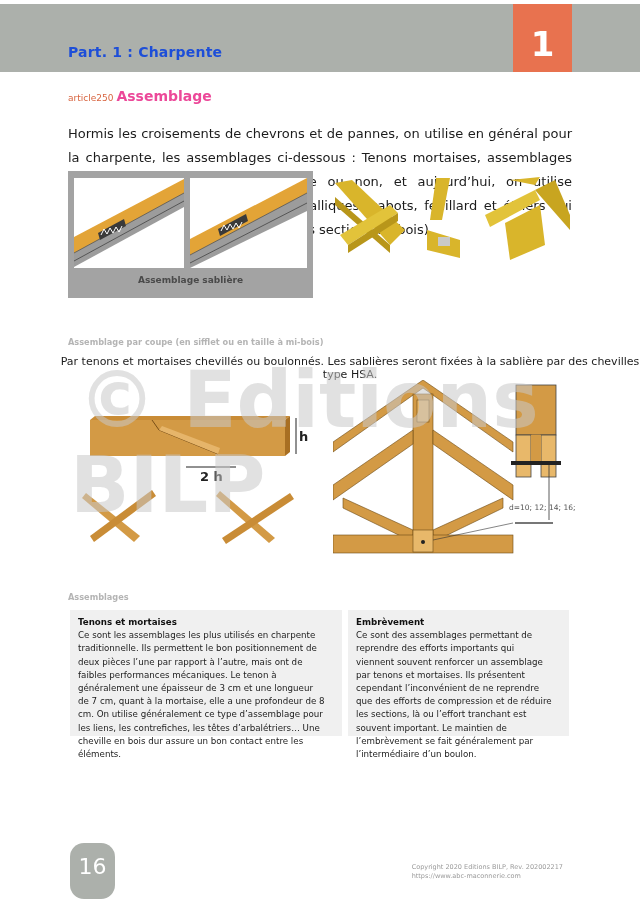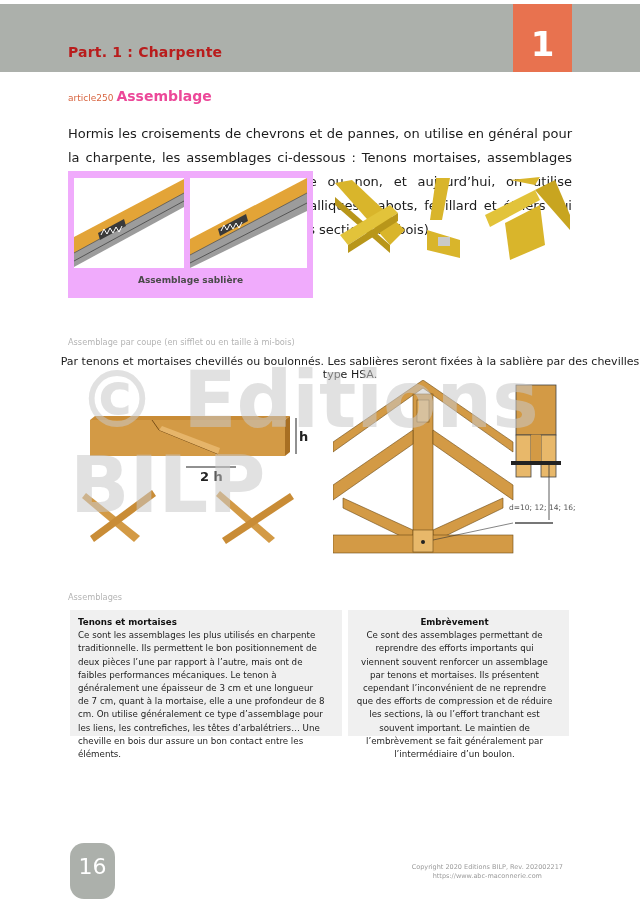--- a/index.html
+++ b/index.html
@@ -1,41 +1,41 @@
 <!DOCTYPE html>
 <html><head>
 <meta charset="utf-8">
 <style>
   * { box-sizing: border-box; margin: 0; padding: 0; }
   html, body { width: 640px; height: 906px; background: #ffffff; overflow: hidden; }
   body { position: relative; font-family: "DejaVu Sans", sans-serif; color: #1a1a1a; }
 
   .header-band { position: absolute; left: 0; top: 4px; width: 640px; height: 68px; background: #acb0ab; }
-  .header-title { position: absolute; left: 68px; top: 44px; font-size: 14px; font-weight: bold; color: #b91c1c; letter-spacing: 0.2px; }
+  .header-title { position: absolute; left: 68px; top: 44px; font-size: 14px; font-weight: bold; color: #1d4ed8; letter-spacing: 0.2px; }
   .chapter-badge { position: absolute; left: 513px; top: 4px; width: 59px; height: 68px; background: #e8724f; color: #fff; font-weight: bold; font-size: 34px; text-align: center; line-height: 80px; }
 
   .article-line { position: absolute; left: 68px; top: 86px; white-space: nowrap; }
   .article-num { font-size: 9px; font-weight: normal; color: #d8643f; }
   .article-title { font-size: 14px; font-weight: bold; color: #ec4899; margin-left: 3px; }
 
   .intro { position: absolute; left: 68px; top: 122px; width: 504px; font-size: 13px; line-height: 24px; text-align: justify; color: #1c1c1c; }
 
-  .fig-box { position: absolute; left: 68px; top: 171px; width: 245px; height: 127px; background: #f0abfc; }
+  .fig-box { position: absolute; left: 68px; top: 171px; width: 245px; height: 127px; background: #a3a3a3; }
   .fig-caption { position: absolute; left: 0; width: 245px; top: 104px; text-align: center; font-size: 9px; font-weight: bold; color: #4a4a4a; }
 
-  .section-label { position: absolute; left: 68px; font-size: 8.2px; font-weight: normal; color: #b4b4b4; }
+  .section-label { position: absolute; left: 68px; font-size: 8.2px; font-weight: bold; color: #b4b4b4; }
   .body-line { position: absolute; left: 60px; font-size: 11px; color: #1c1c1c; text-align: center; }
 
   .watermark { position: absolute; font-weight: bold; color: rgba(200,200,200,0.55); font-family: "DejaVu Sans", sans-serif; pointer-events: none; white-space: nowrap; }
 
   .card { position: absolute; top: 610px; background: #f0f0f0; padding: 6px 16px 6px 8px; font-size: 8.7px; line-height: 13.2px; color: #1c1c1c; }
   .card-title { font-weight: bold; color: #111; }
 
   .page-num { position: absolute; left: 70px; top: 843px; width: 45px; height: 56px; background: #acb0ab; color: #fff; font-size: 22px; text-align: center; line-height: 48px; border-radius: 14px; }
-  .copyright { position: absolute; right: 77px; top: 863px; text-align: center; font-size: 6.5px; line-height: 9px; color: #9a9a9a; }
+  .copyright { position: absolute; right: 77px; top: 863px; text-align: left; font-size: 6.5px; line-height: 9px; color: #9a9a9a; }
 
   svg { position: absolute; }
 </style>
 </head>
 <body>
 
 <div class="header-band"></div>
 <div class="header-title">Part. 1 : Charpente</div>
 <div class="chapter-badge">1</div>
 
@@ -125,21 +125,21 @@
 <div class="watermark" style="left:78px;top:355px;font-size:78px;">© Editions</div>
 <div class="watermark" style="left:70px;top:440px;font-size:78px;">BILP</div>
 
 <div class="section-label" style="top:592px">Assemblages</div>
 
 <div class="card" style="left:70px;width:272px;height:126px;">
   <div class="card-title">Tenons et mortaises</div>
   <div> Ce sont les assemblages les plus utilisés en charpente traditionnelle. Ils permettent le bon positionnement de deux pièces l’une par rapport à l’autre, mais ont de faibles performances mécaniques. Le tenon à généralement une épaisseur de 3 cm et une longueur de 7 cm, quant à la mortaise, elle a une profondeur de 8 cm. On utilise généralement ce type d’assemblage pour les liens, les contrefiches, les têtes d’arbalétriers… Une cheville en bois dur assure un bon contact entre les éléments.</div>
 </div>
 
-<div class="card" style="left:348px;width:221px;height:126px;text-align:center;">
+<div class="card" style="left:348px;width:221px;height:126px;">
   <div class="card-title">Embrèvement</div>
   <div> Ce sont des assemblages permettant de reprendre des efforts importants qui viennent souvent renforcer un assemblage par tenons et mortaises. Ils présentent cependant l’inconvénient de ne reprendre que des efforts de compression et de réduire les sections, là ou l’effort tranchant est souvent important. Le maintien de l’embrèvement se fait généralement par l’intermédiaire d’un boulon.</div>
 </div>
 
 <div class="page-num">16</div>
 <div class="copyright">
   <div>Copyright 2020 Editions BILP, Rev. 202002217</div>
   <div>https://www.abc-maconnerie.com</div>
 </div>
 

